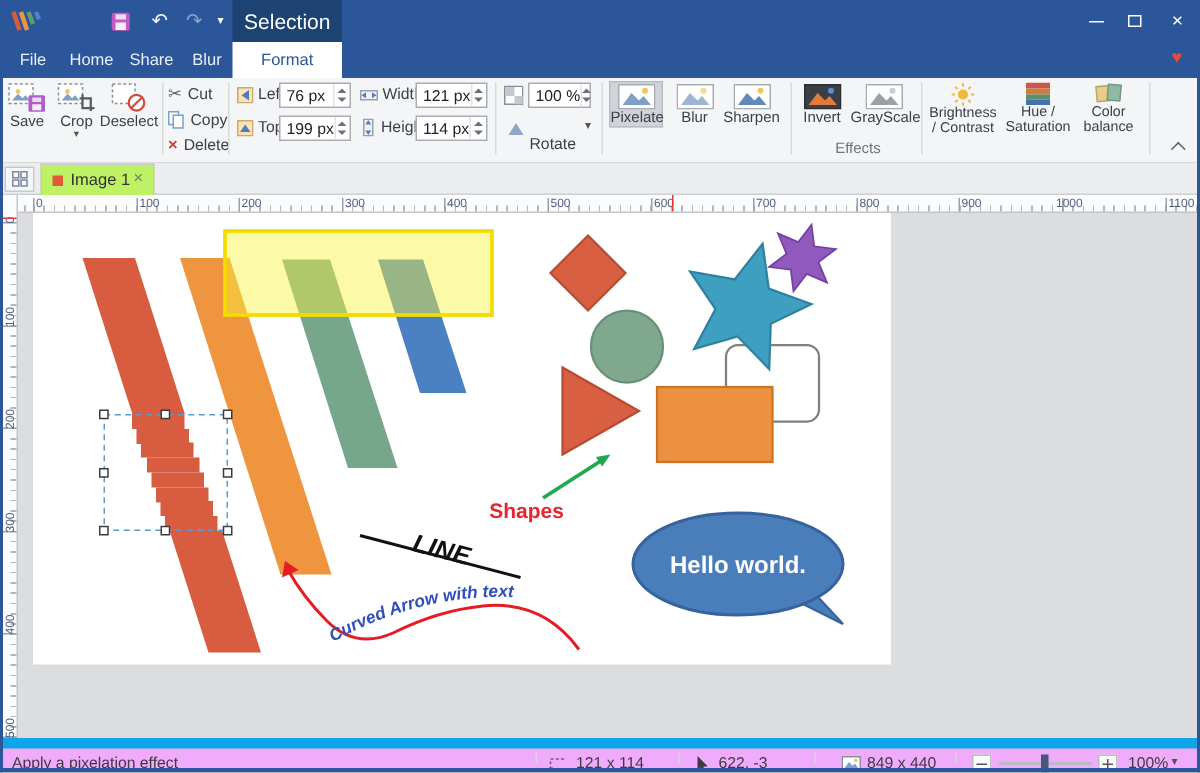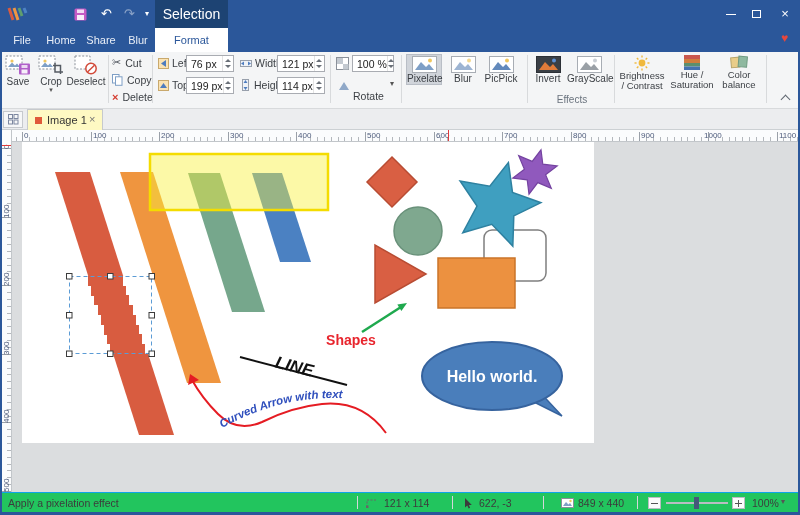--- a/index.html
+++ b/index.html
@@ -34,36 +34,36 @@
 .ebtn.sel{background:#d0d4da;border-color:#b9bec6}
 .elab{font-size:10px;color:#3b3f44;margin-top:0;white-space:nowrap}
 .glab{position:absolute;font-size:10px;color:#6a737e;text-align:center}
 .big2{position:absolute;top:2px;height:45px;text-align:center}
 .big2 svg{display:block;margin:1px auto 0}
 .l2{font-size:9.5px;color:#3b3f44;line-height:10px;white-space:nowrap}
 .chev{position:absolute;width:7px;height:7px;border-left:1.5px solid #5f6670;border-top:1.5px solid #5f6670;transform:rotate(45deg)}
 
 .docbar{position:absolute;left:0;top:109px;width:800px;height:21px;background:#ecedef;border-bottom:1px solid #ccd0d3}
 .gridbtn{position:absolute;left:3px;top:2px;width:20px;height:17px;background:#f6f7f8;border:1px solid #c6c9cd;display:flex;align-items:center;justify-content:center}
-.doctab{position:absolute;left:27px;top:0;width:76px;height:21px;background:#fef9c3;border:1px solid #c6c9cd;border-bottom:none}
+.doctab{position:absolute;left:27px;top:0;width:76px;height:21px;background:#bef264;border:1px solid #c6c9cd;border-bottom:none}
 
 .hruler{position:absolute;left:0;top:130px;width:800px;height:12px;background:#fbfcfd;border-bottom:1px solid #c2c6ca}
 .hticks{position:absolute;left:12px;right:0;bottom:0;height:4px;background:repeating-linear-gradient(90deg,#b4b8bd 0 1px,transparent 1px 6.86px);background-position-x:10px}
 .hmaj{position:absolute;top:2px;bottom:0;width:1px;background:#9aa0a8}
 .hlab{position:absolute;top:1px;font-size:8px;color:#4f5d7d}
 .corner{position:absolute;left:0;top:0;width:12px;height:12px;border-right:1px solid #c2c6ca;background:#fbfcfd}
 
 .canvas{position:absolute;left:0;top:142px;width:800px;height:350px;background:#dbdddf}
 .vruler{position:absolute;left:0;top:0;bottom:0;width:12px;background:#fbfcfd;border-right:1px solid #c2c6ca}
 .vticks{position:absolute;top:0;bottom:0;right:0;width:4px;background:repeating-linear-gradient(180deg,#b4b8bd 0 1px,transparent 1px 6.86px);background-position-y:6px}
 .vmaj{position:absolute;left:2px;right:0;height:1px;background:#9aa0a8}
 .vlab{position:absolute;left:2px;font-size:8px;color:#4f5d7d;transform:rotate(-90deg);transform-origin:0 0;white-space:nowrap}
 .image{position:absolute;left:22px;top:0;width:572px;height:301px;background:#fff}
 
-.statusbar{position:absolute;left:0;top:492px;width:800px;height:20px;background:#22c55e;border-top:1px solid #0ea5e9;font-size:10.5px;color:#3c3c3c}
+.statusbar{position:absolute;left:0;top:492px;width:800px;height:20px;background:#f0abfc;border-top:7px solid #0ea5e9;font-size:10.5px;color:#3c3c3c}
 .ssep{position:absolute;top:3px;bottom:3px;width:1px;background:#d4d7da}
 .stext{position:absolute;top:4px;white-space:nowrap}
 .zbtn{position:absolute;top:4px;width:13px;height:12px;background:#fbfbfb;border:1px solid #b9bdc2;text-align:center;line-height:10px;font-size:10px;color:#555}
 .edge{position:absolute;background:#2b579a}
 </style>
 </head>
 <body>
 
 <div id="win">
 
@@ -235,21 +235,21 @@
         <path d="M3 14 L9 6 L14 11 L17 8 L22 14 Z" fill="#9db4d2"></path>
       </svg>
       <div class="elab">Blur</div>
     </div>
     <div class="ebtn" style="left:480px;width:42px">
       <svg width="25" height="17">
         <rect x="0.5" y="0.5" width="24" height="16" fill="#fff" stroke="#a8adb4"></rect>
         <circle cx="18" cy="4.5" r="2" fill="#f0c75e"></circle>
         <path d="M3 14 L9 6 L14 11 L17 8 L22 14 Z" fill="#6289bb"></path>
       </svg>
-      <div class="elab">PicPick</div>
+      <div class="elab">Sharpen</div>
     </div>
     <div class="vsep" style="left:527px"></div>
     <div class="ebtn" style="left:532px;width:32px">
       <svg width="25" height="17">
         <rect x="0.5" y="0.5" width="24" height="16" fill="#3a3f45" stroke="#2c3036"></rect>
         <circle cx="18" cy="4.5" r="2" fill="#5b8fd4"></circle>
         <path d="M3 14 L9 6 L14 11 L17 8 L22 14 Z" fill="#e07b39"></path>
       </svg>
       <div class="elab">Invert</div>
     </div>

